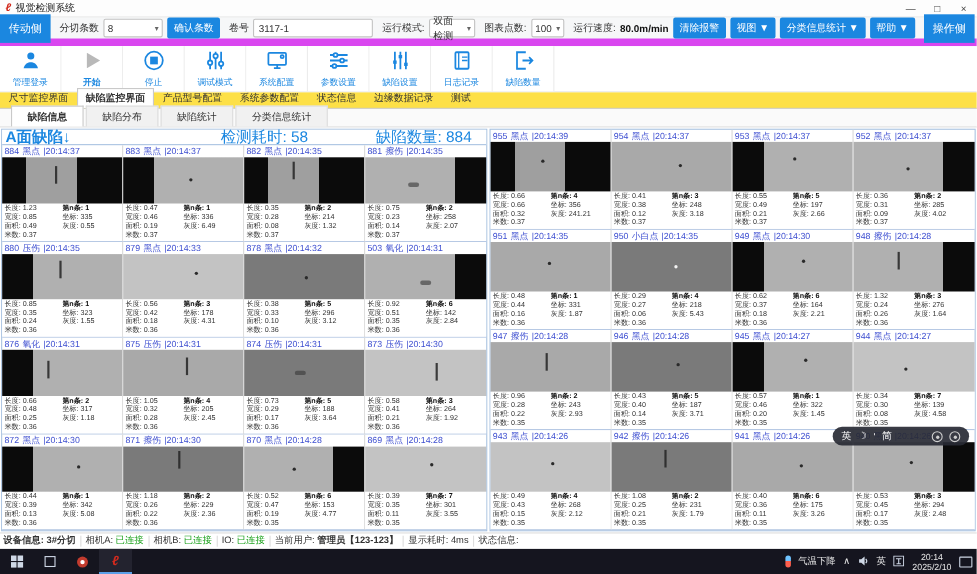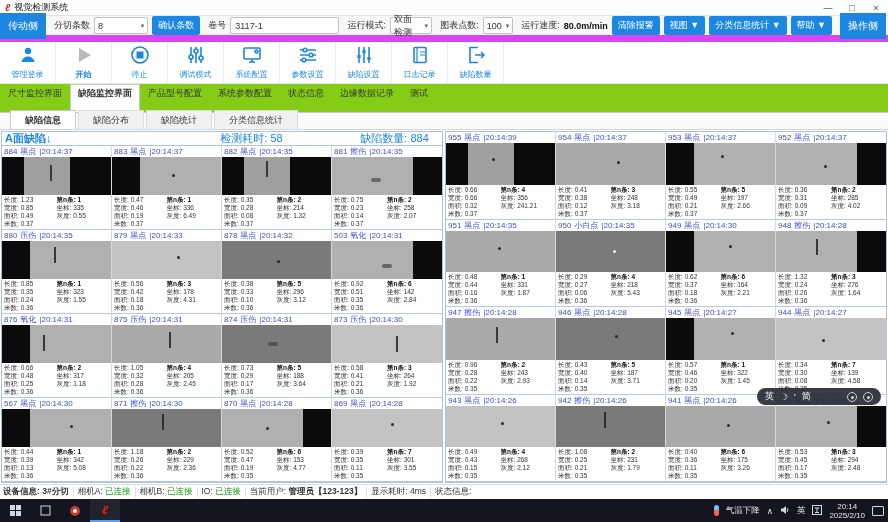--- a/index.html
+++ b/index.html
@@ -32,37 +32,37 @@
   
   .toolbar2 { height:42px; background:#fff; border-bottom:1px solid #e6e6e6;
     display:flex; align-items:stretch; }
   .tool-btn { width:56px; display:flex; flex-direction:column; align-items:center;
     justify-content:center; gap:1px; border-right:1px solid #ececec; cursor:pointer; background:#fff; border-top:none; border-bottom:none; border-left:none; }
   .tool-btn svg { width:20px; height:20px; }
   .tool-btn .tlabel { font-size:8px; color:#1b87e0; white-space:nowrap; }
   .tool-btn.gray .tlabel { color:#1b87e0;font-weight:bold; }
 
   
-  .maintabs { height:29px; background:#84cc16; display:flex; 
+  .maintabs { height:15px; background:#fde047; display:flex; align-items:flex-end;
     font-size:9px; color:#333; border-bottom:1px solid #c9c9c9; }
   .maintab { padding:2px 7px 1px; border:1px solid transparent; cursor:pointer; white-space:nowrap; }
   .maintab.active { background:#fff; border:1px solid #c9c9c9; border-bottom:1px solid #fff; font-weight:bold; }
 
   
   .subtabs { height:17px; background:#fafafa; display:flex; align-items:flex-end;
     font-size:9px; color:#333; border-bottom:1px solid #d7d7d7; padding-left:10px; gap:2px; }
   .subtab { padding:3px 14px 2px; cursor:pointer; white-space:nowrap; background:#f1f1f1;
     border:1px solid #ddd; border-bottom:none; }
   .subtab.active { background:#fff; font-weight:bold; border-color:#c9c9c9; }
 
   
   .panels { flex:1; display:flex; gap:2px; background:#fff; padding:1px; min-height:0; }
   .panel { flex:1; border:1px solid #a9c3e2; display:flex; flex-direction:column; min-width:0; }
-  .panel-head { height:14px; display:flex; align-items:center; font-size:11px;
-    border-bottom:1px solid #a9c3e2; background:#fff;gap:16px; }
+  .panel-head { height:14px; display:flex; align-items:center; font-size:14px;
+    border-bottom:1px solid #a9c3e2; background:#fff; }
   .panel-title { color:#1b87e0; font-weight:bold; margin-left:3px; }
   .panel-time { color:#1b87e0; margin-left:auto; margin-right:14%; }
   .panel-count { color:#1b87e0; margin-right:3%; }
   .cell-grid { flex:1; display:grid; grid-template-columns:repeat(4,1fr);
     grid-auto-rows:1fr; min-height:0; }
   .cell { display:flex; flex-direction:column; border-right:1px solid #d9d9d9;
     border-bottom:1px solid #b7c9e4; min-width:0; min-height:0; cursor:pointer; }
   .cell:nth-child(4n) { border-right:none; }
   .cell-head { height:11px; display:flex; align-items:center; gap:3px; font-size:8px;
     color:#3d4ed0; padding:0 2px; white-space:nowrap; overflow:hidden; }
@@ -536,21 +536,21 @@
       <div class="scol">
         <div class="bold"><span class="sl l-strip">第n条:</span> <span class="v-strip">3</span></div>
         <div><span class="sl l-coord">坐标:</span> <span class="v-coord">264</span></div>
         <div><span class="sl l-gray">灰度:</span> <span class="v-gray">1.92</span></div>
       </div>
     </div>
   </div>
 
   <div class="cell">
     <div class="cell-head">
-      <span class="cid">567</span>
+      <span class="cid">872</span>
       <span class="ctype">黑点</span>
       <span class="ctime">|20:14:30</span>
     </div>
     <div class="cimg bg-halfl">
       <span class="mark mark-dot" style="left: 62%; top: 42%;"></span>
     </div>
     <div class="cstats">
       <div class="scol">
         <div><span class="sl l-length">长度:</span> <span class="v-length">0.44</span></div>
         <div><span class="sl l-width">宽度:</span> <span class="v-width">0.39</span></div>

